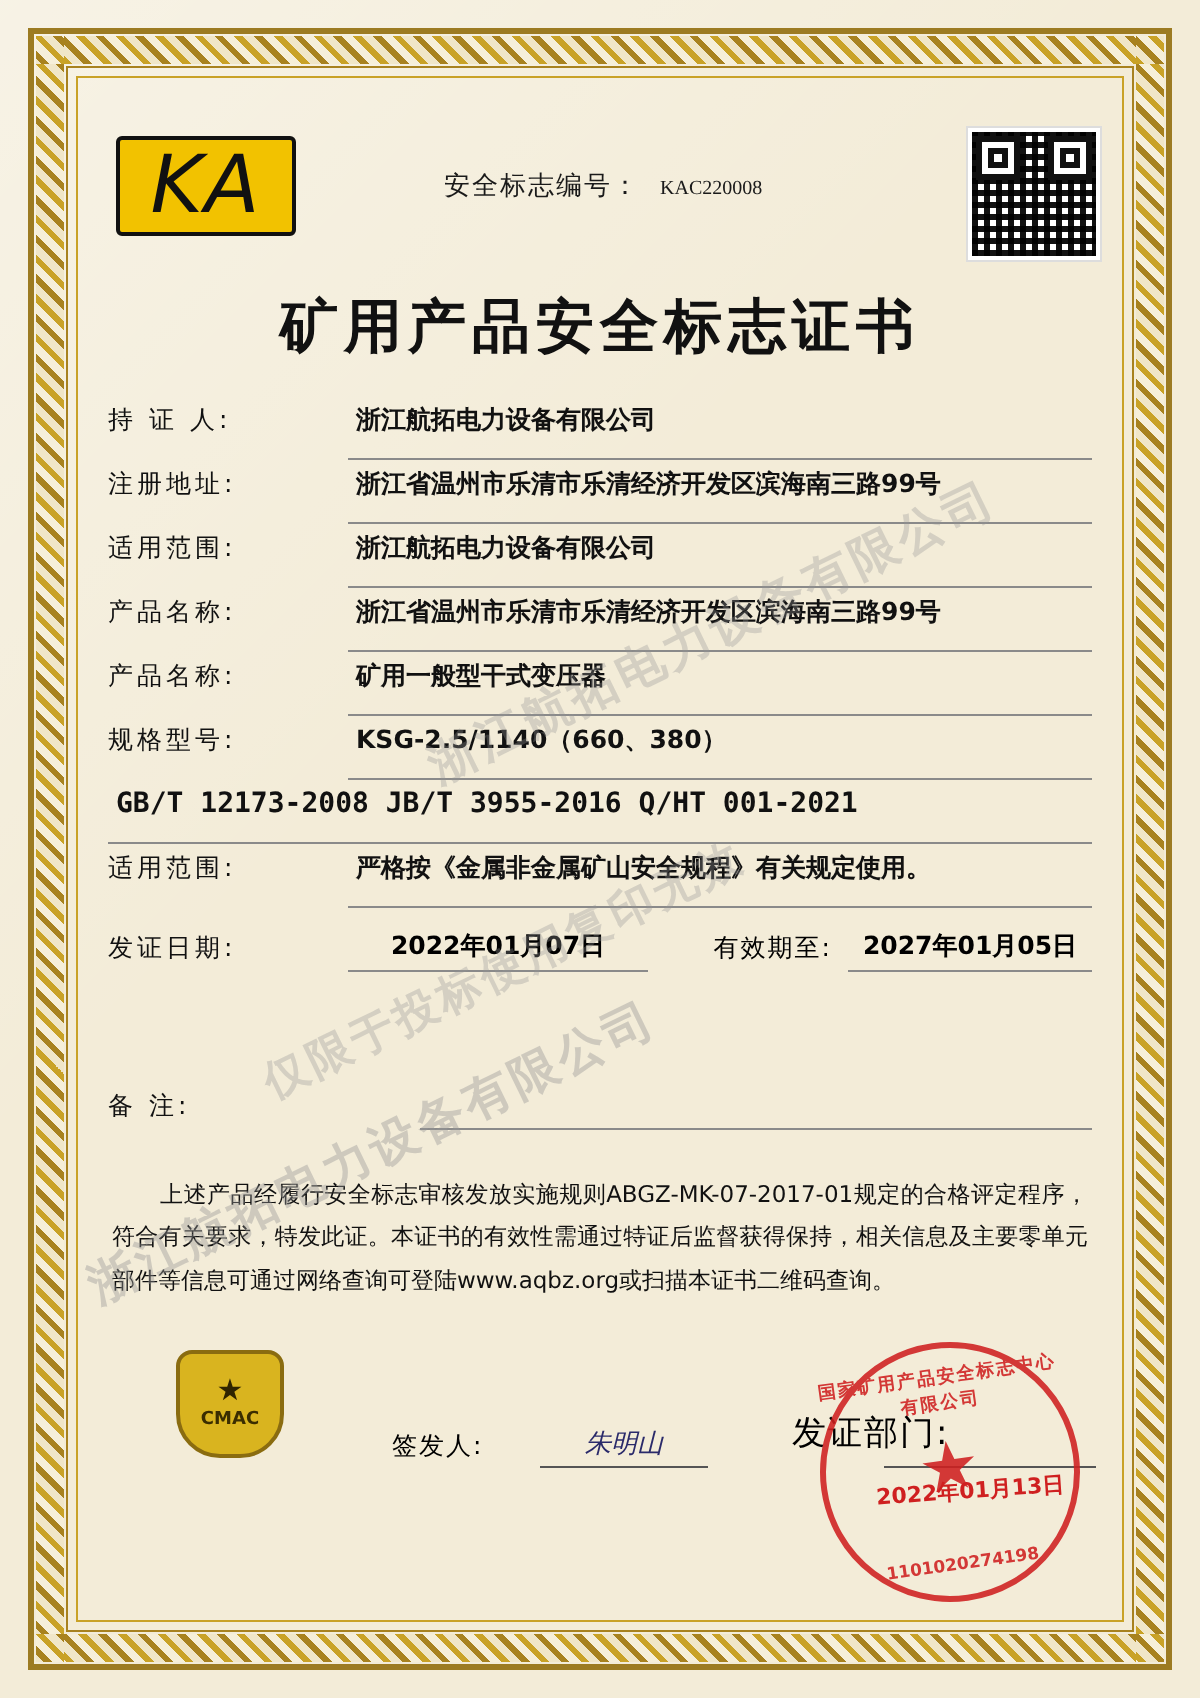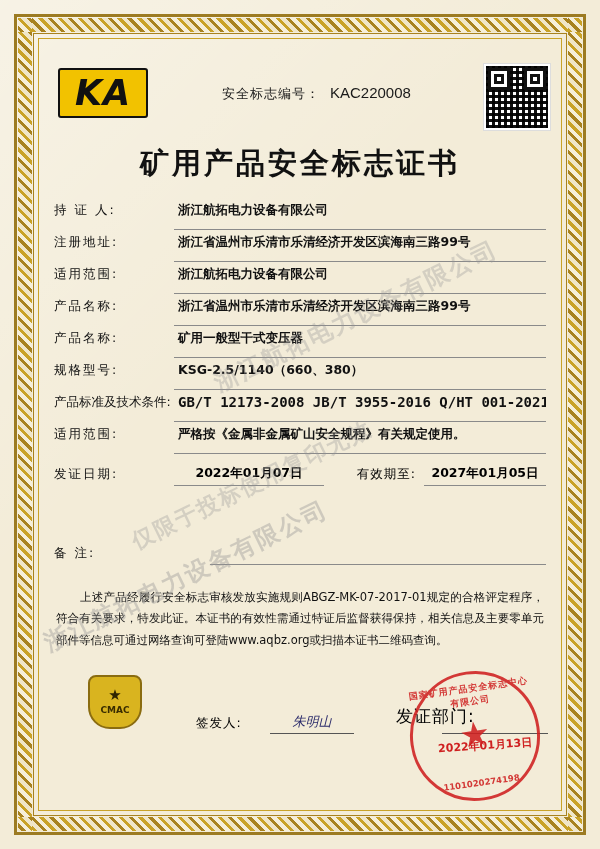--- a/index.html
+++ b/index.html
@@ -77,39 +77,39 @@
     height: 46px;
     background: #f2c200;
     border: 2px solid #111;
     border-radius: 3px;
     display: flex;
     align-items: center;
     justify-content: center;
   }
   .logo-text {
     font-family: "DejaVu Sans", sans-serif;
-    font-weight: bold;
-    font-size: 35px;
+    font-weight: normal;
+    font-size: 40px;
     color: #111;
     letter-spacing: 1px;
     font-style: italic;
   }
   .cert-no {
     position: absolute;
     left: 176px;
     top: 38px;
     font-size: 13px;
     color: #1a1a1a;
     white-space: nowrap;
   }
   .cert-no .label { letter-spacing: 1px; }
   .cert-no .value {
     margin-left: 10px;
-    font-family: Liberation Sans, sans-serif;
-    font-size: 15px;
+    font-family: Liberation Serif, serif;
+    font-size: 10px;
     margin-top: 19px;
   }
   .qr {
     position: absolute;
     right: 4px;
     top: 18px;
     width: 62px;
     height: 62px;
     background:
       repeating-linear-gradient(0deg, #111 0 3px, #fff 3px 6px),
@@ -418,21 +418,20 @@
         <div class="field-label">产品名称:</div>
         <div class="field-value">矿用一般型干式变压器</div>
       </div>
 
       <div class="field-row">
         <div class="field-label">规格型号:</div>
         <div class="field-value">KSG-2.5/1140（660、380）</div>
       </div>
 
       <div class="field-row">
-        <div class="field-label narrow">产品标准及技术条件:</div>
         <div class="field-value mono">GB/T 12173-2008 JB/T 3955-2016 Q/HT 001-2021</div>
       </div>
 
       <div class="field-row">
         <div class="field-label">适用范围:</div>
         <div class="field-value">严格按《金属非金属矿山安全规程》有关规定使用。</div>
       </div>
 
       <div class="date-row">
         <div class="field-label">发证日期:</div>

